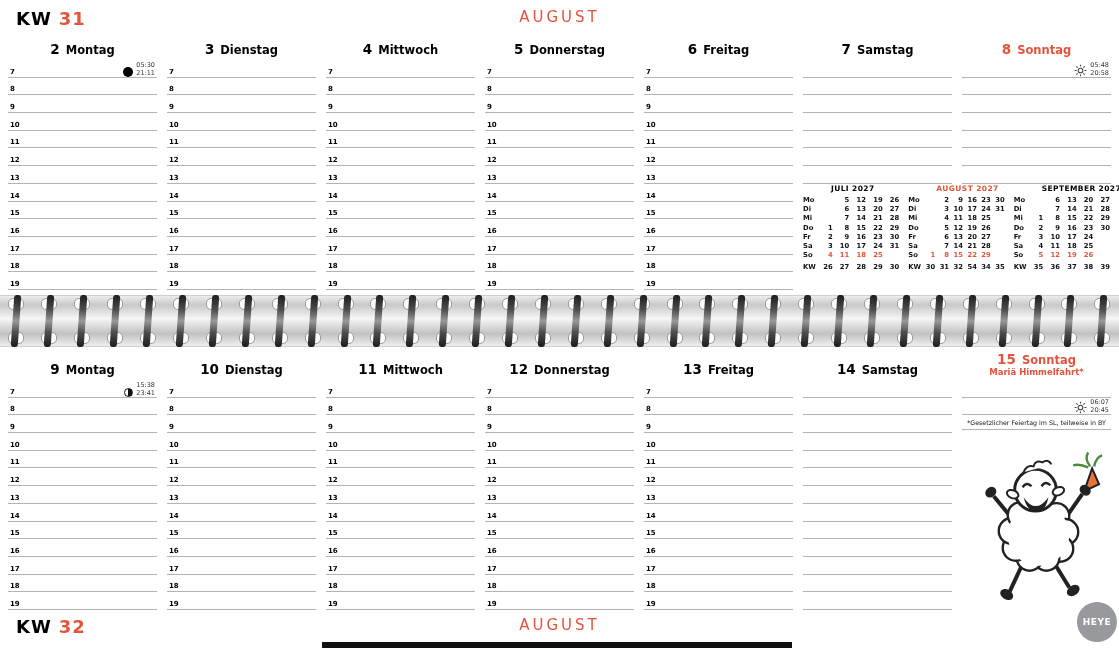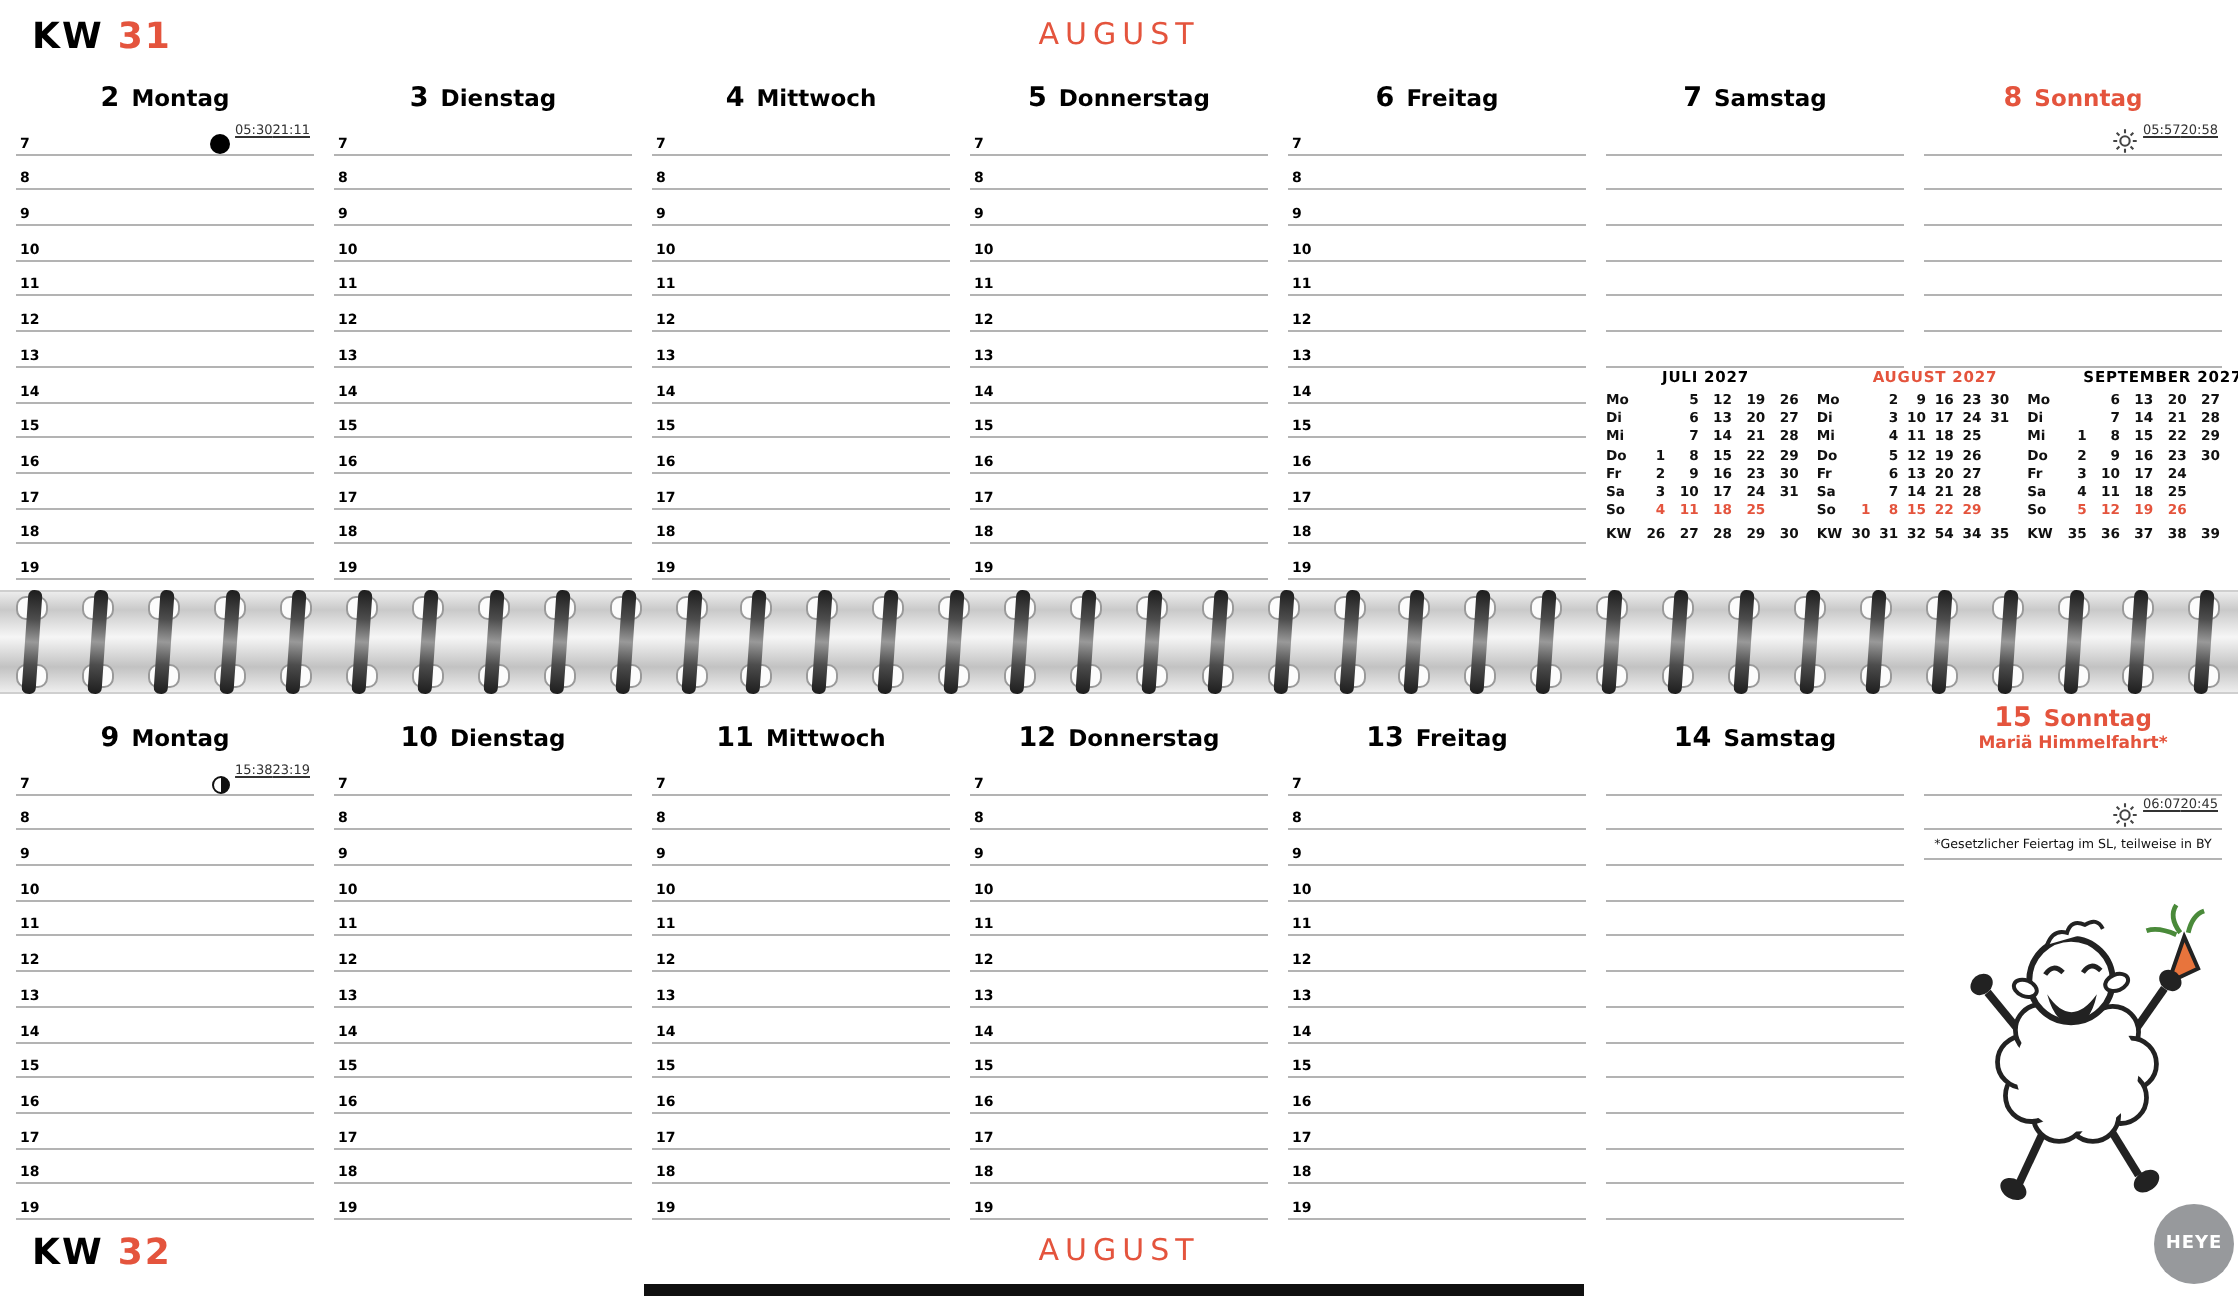--- a/index.html
+++ b/index.html
@@ -29,21 +29,21 @@
   .day-num { font-size:13.5px; font-weight:bold; }
   .day-name { font-size:11.5px; font-weight:bold; }
   .holiday { font-size:8.5px; font-weight:bold; color:var(--acc); line-height:10px; }
   .day-body { position:relative; height:230px; display:flex; flex-direction:column; }
   .row { height:var(--rh); border-bottom:1px solid var(--line); position:relative; flex:0 0 auto; }
   .row .hour { position:absolute; left:2px; bottom:1px; font-size:7px; font-weight:bold; color:#000; }
 
   
   .sky-badge { position:absolute; top:2px; right:2px; display:flex; align-items:flex-start; gap:3px; }
   .sky-badge.low { top:19px; }
-  .sky-t { display:flex; font-size:6.5px; line-height:7.5px; color:#333;text-decoration:underline; }
+  .sky-t { display:flex; flex-direction:column; font-size:6.5px; line-height:7.5px; color:#333; }
   .moon { display:inline-block; border-radius:50%; margin-top:1px; }
   .moon.new-moon { width:10px; height:10px; background:#000; }
   .moon.half-moon { width:9px; height:9px; background:linear-gradient(90deg,#fff 50%,#111 50%); border:1px solid #111; }
 
   
   .minical-wrap { position:absolute; right:0; top:152px; width:308px; height:106px; display:flex; gap:8px; }
   .minical { flex:1; min-width:0; }
   .minical-title { font-size:7.5px; font-weight:bold; letter-spacing:0.4px; margin-bottom:3px; white-space:nowrap;padding-left:28px; }
   .minical-grid, .minical-kw { display:grid; font-size:6.8px; font-weight:bold; line-height:9.2px; color:#111; }
   .mc-label { text-align:left; }
@@ -369,21 +369,21 @@
         <div class="row"></div>
         <div class="row"></div>
         <div class="sky-badge">
           <span class="sky-icon"><svg width="13" height="13" viewBox="0 0 20 20">
               <g stroke="#444" stroke-width="1.6" fill="none">
                 <circle cx="10" cy="10" r="3.6"></circle>
                 <path d="M10 1v3M10 16v3M1 10h3M16 10h3M3.6 3.6l2.1 2.1M14.3 14.3l2.1 2.1M16.4 3.6l-2.1 2.1M5.7 14.3l-2.1 2.1"></path>
               </g>
             </svg></span>
           <div class="sky-t">
-            <span>05:57</span>
+            <span>05:48</span>
             <span>20:58</span>
           </div>
         </div>
       </div>
     </div>
     <div class="minical-wrap">
       <div class="minical">
         <div class="minical-title">JULI 2027</div>
         <div class="minical-grid" style="grid-template-columns: 14px repeat(5, 1fr);">
           <span class="mc-label">Mo</span>
@@ -777,21 +777,21 @@
         <div class="row">
           <span class="hour">18</span>
         </div>
         <div class="row">
           <span class="hour">19</span>
         </div>
         <div class="sky-badge">
           <span class="sky-icon"><span class="moon half-moon"></span></span>
           <div class="sky-t">
             <span>15:38</span>
-            <span>23:19</span>
+            <span>23:41</span>
           </div>
         </div>
       </div>
     </div>
     <div class="day-col">
       <div class="day-head">
         <div class="line1">
           <span class="day-num">10</span>
           <span class="day-name">Dienstag</span>
         </div>

